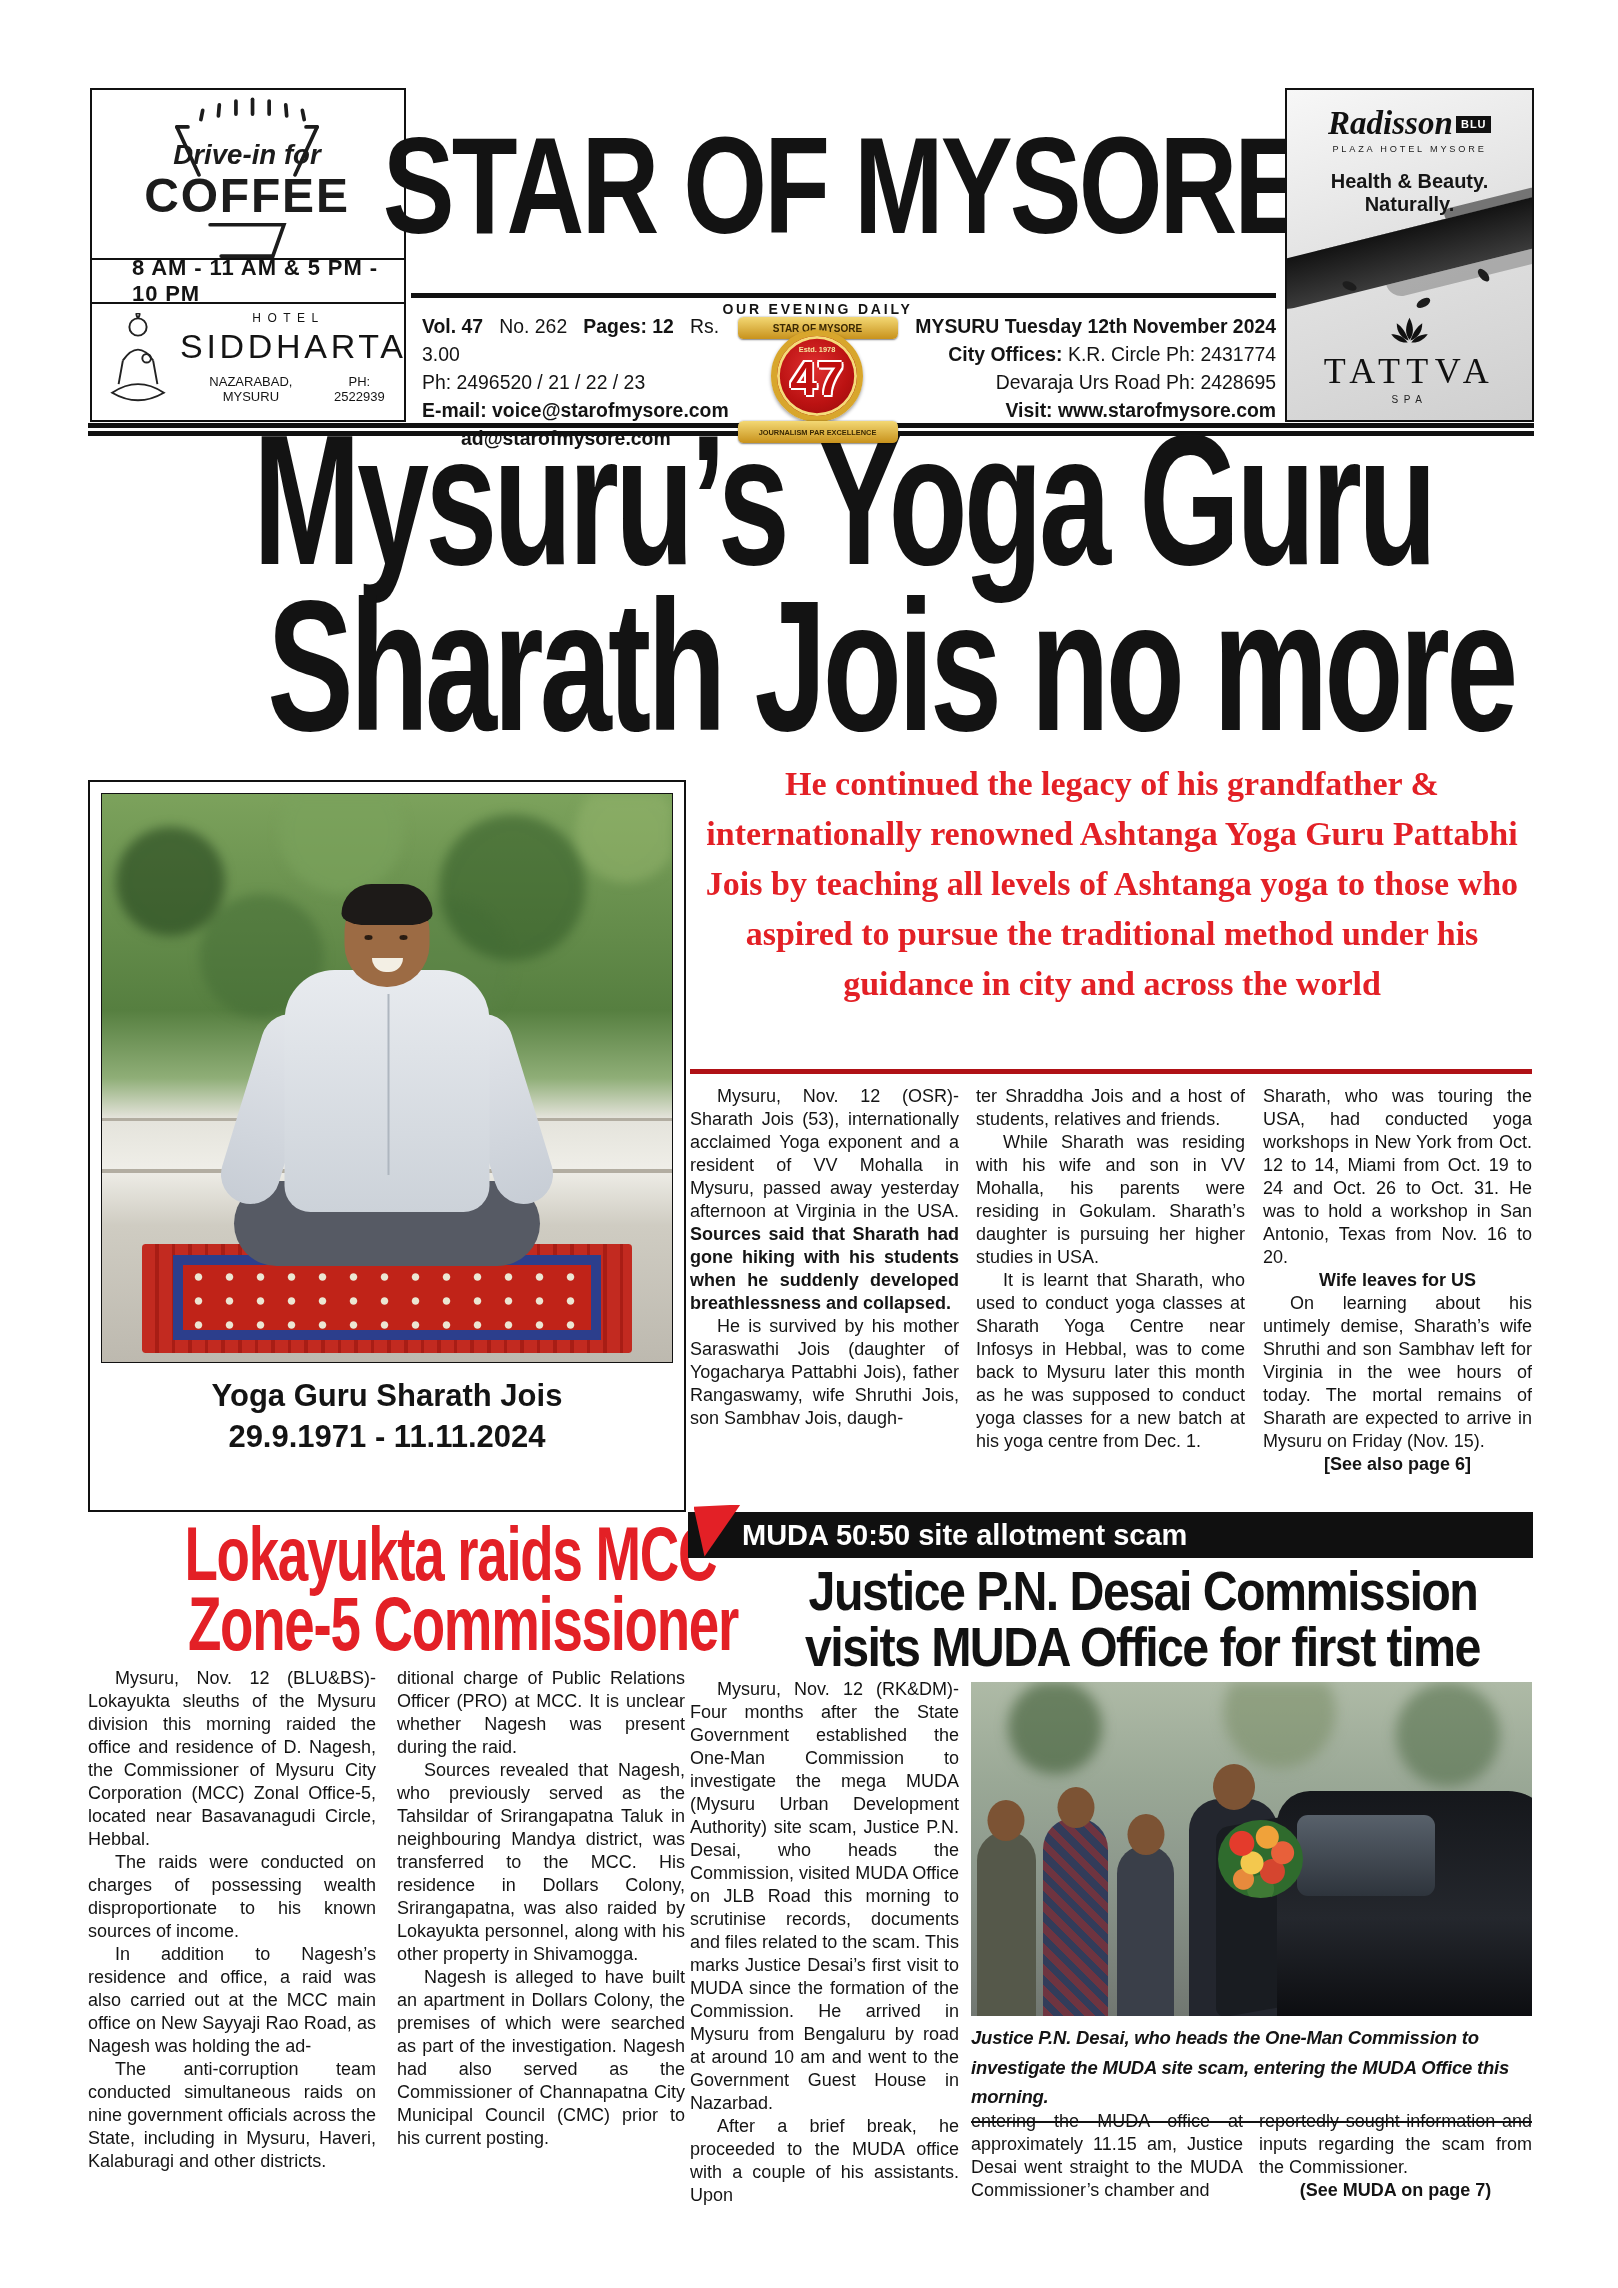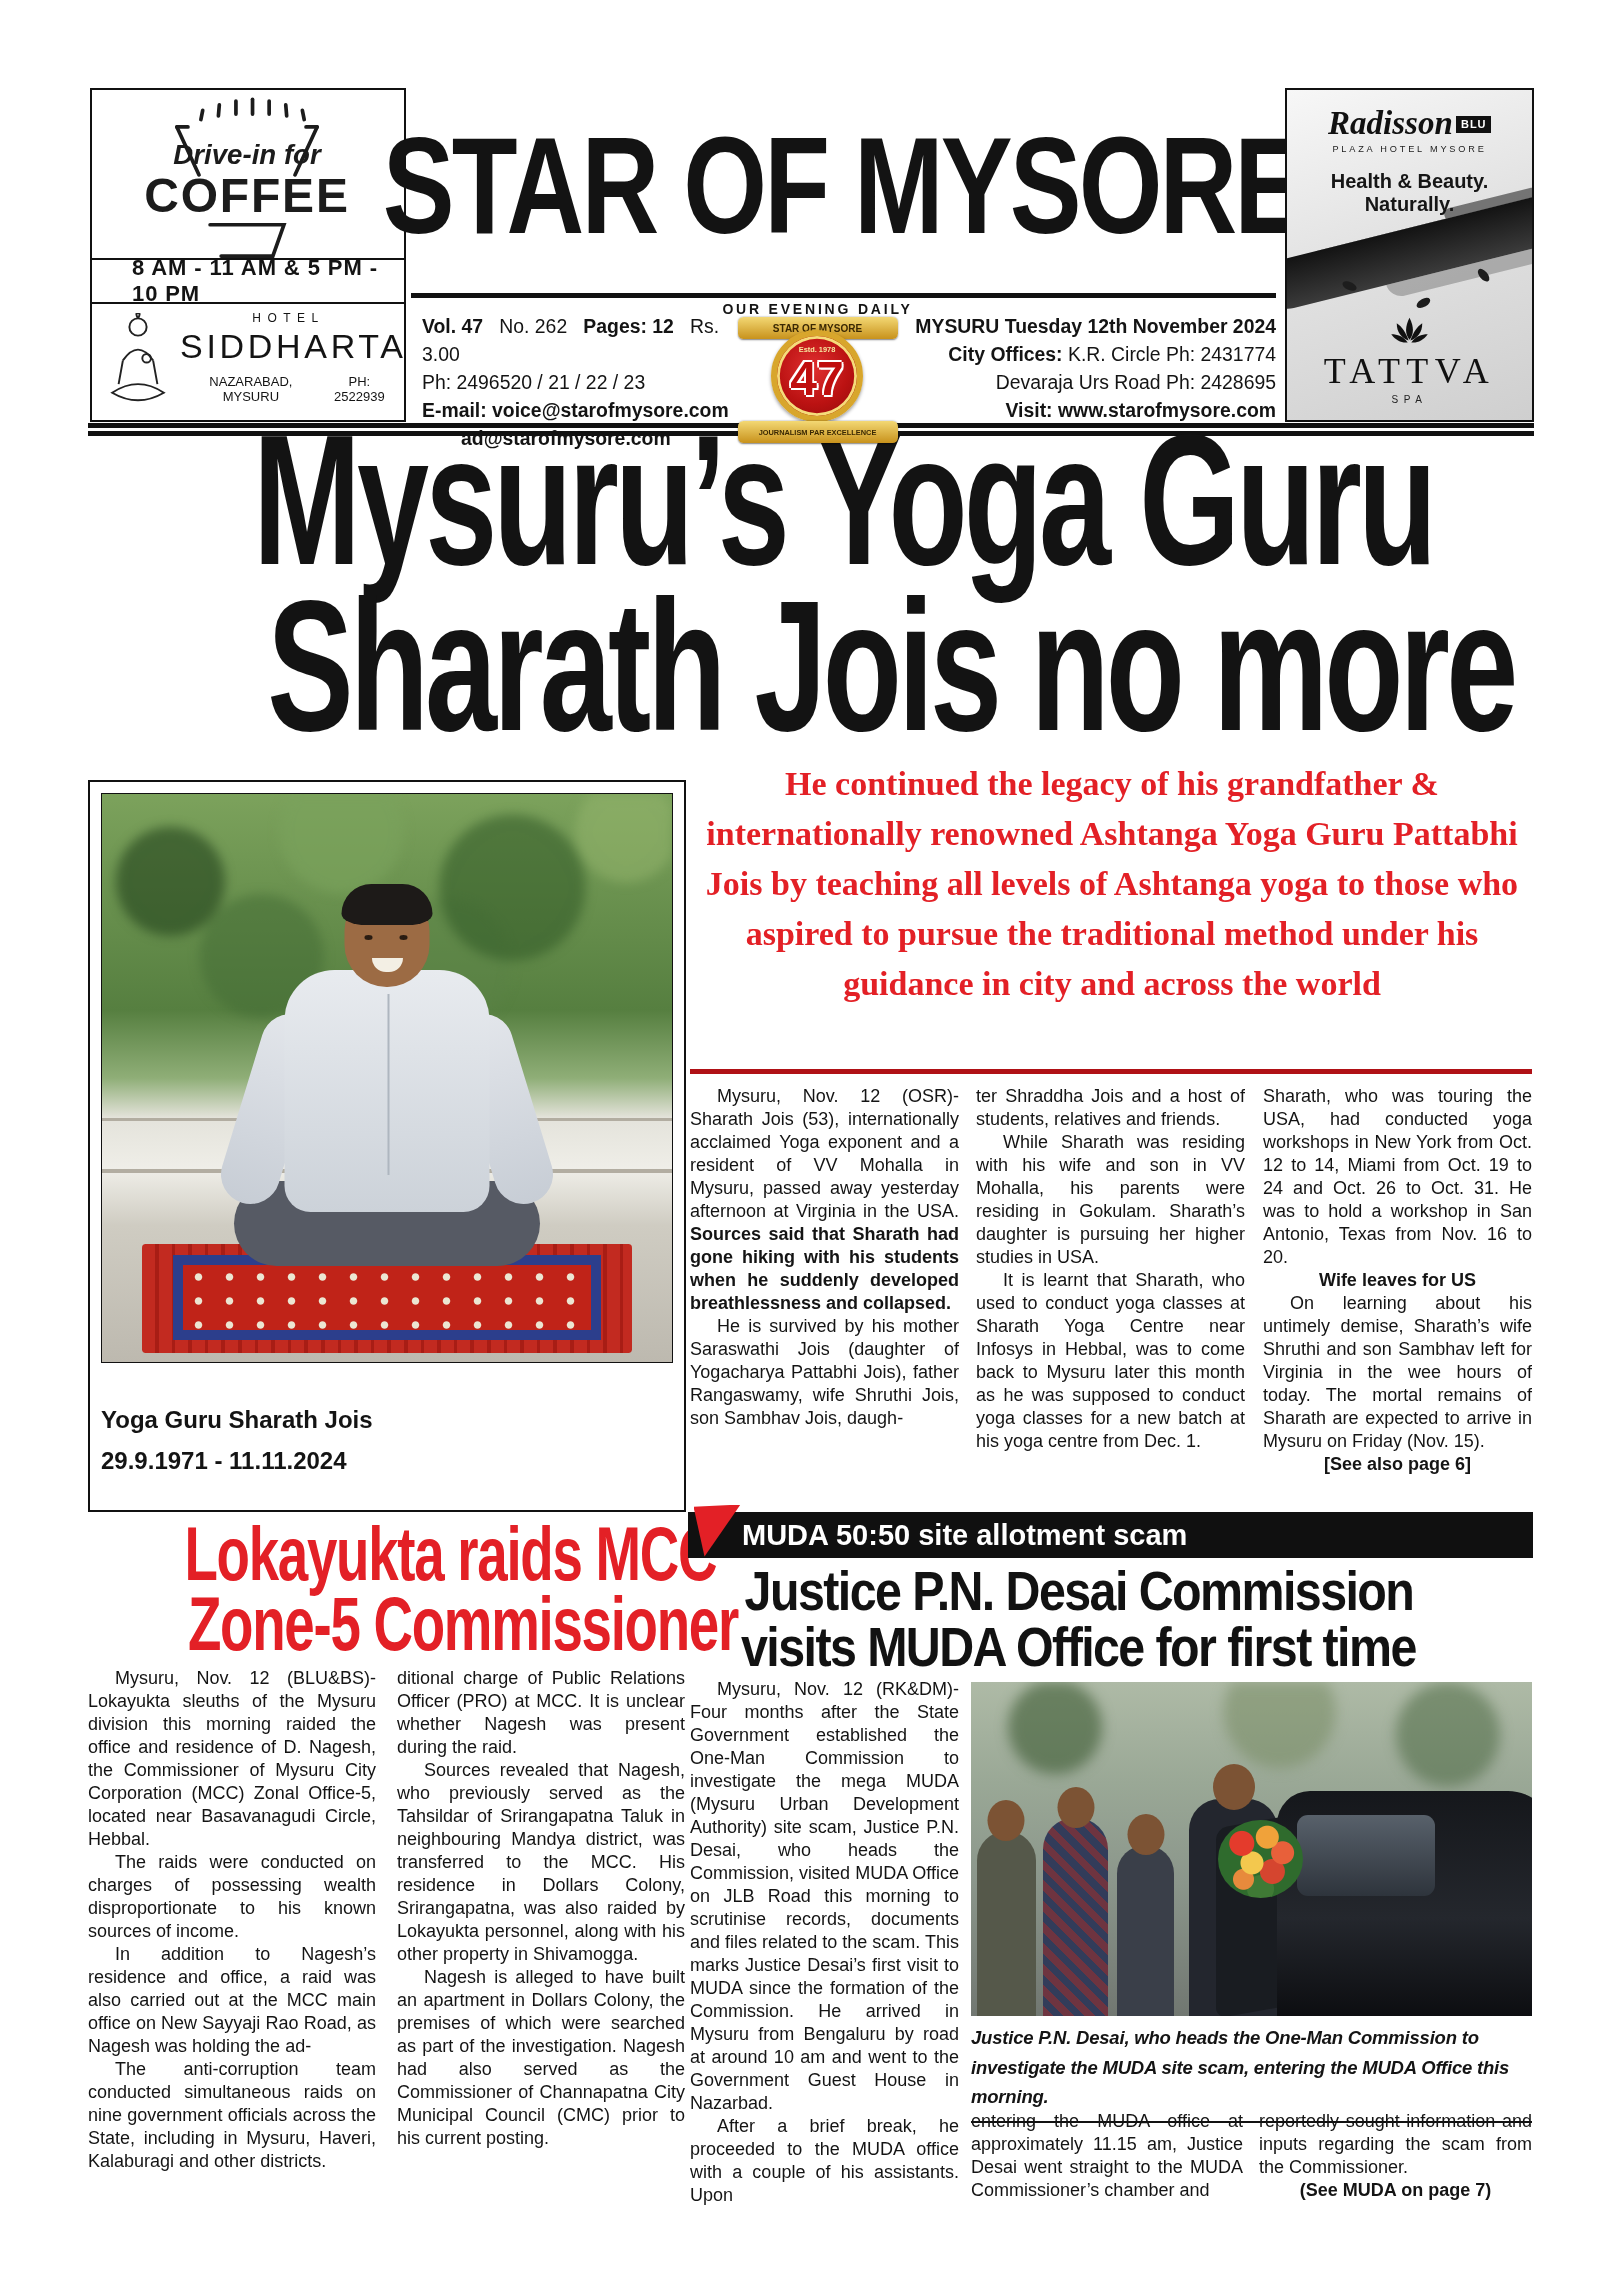--- a/index.html
+++ b/index.html
@@ -103,21 +103,21 @@
   .sp-torso{position:absolute;left:50%;transform:translateX(-50%);bottom:150px;width:205px;height:242px;
             background:linear-gradient(#e8ebef,#ccd2d9);border-radius:50px 50px 26px 26px;}
   .sp-torso:after{content:"";position:absolute;left:50%;top:24px;bottom:37px;width:2.8px;background:#aeb6bf;}
   .sp-head{position:absolute;left:50%;transform:translateX(-50%);bottom:375px;width:85px;height:98px;
            background:#9c6b44;border-radius:42px;}
   .sp-hair{position:absolute;top:-5.5px;left:-2.8px;right:-2.8px;height:41px;background:#1d1a18;border-radius:44px 44px 40% 40%;}
   .sp-head:after{content:"";position:absolute;top:46px;left:20px;width:8.3px;height:4.6px;border-radius:50%;
                  background:#2a1c12;box-shadow:35px 0 #2a1c12;}
   .sp-smile{position:absolute;bottom:14.8px;left:50%;transform:translateX(-50%);width:31px;height:14px;
             border-radius:0 0 16.6px 16.6px;background:#f3efe4;}
-  .photo-caption{text-align:left;font-weight:700;font-size:24px;line-height:41px;padding-top:36px;}
+  .photo-caption{text-align:center;font-weight:700;font-size:31px;line-height:41px;padding-top:12px;}
 
   
   .intro{left:690px;top:759px;width:844px;text-align:center;color:#e32026;
          font-family:"Liberation Serif",serif;font-weight:700;font-size:34px;line-height:50px;}
   .red-rule{left:690px;top:1069px;width:842px;height:4.6px;background:#b01116;}
 
   
   .bodytxt{font-size:18px;line-height:23px;text-align:justify;overflow:hidden;}
   .bodytxt p{margin:0;text-indent:1.5em;}
   .bodytxt p.noind{text-indent:0;}
@@ -133,21 +133,21 @@
   .lok-headline .cond{transform:scaleX(0.72);}
   .lcol1{left:88px;top:1667px;width:288px;height:563px;}
   .lcol2{left:397px;top:1667px;width:288px;height:563px;}
 
   
   .muda-banner{left:688px;top:1512px;width:845px;height:46px;background:#101010;color:#fff;
                display:flex;align-items:center;padding-left:54px;box-sizing:border-box;
                font-size:29px;font-weight:700;}
   .muda-flag{position:absolute;left:5.5px;top:-7.4px;width:50px;height:54px;background:#e32026;
              clip-path:polygon(0 4%,94% 0,22% 96%);}
-  .muda-headline{left:656px;top:1563px;width:845px;text-align:center;font-weight:700;color:#121212;
+  .muda-headline{left:720px;top:1563px;width:845px;text-align:center;font-weight:700;color:#121212;
                  font-size:55px;line-height:56px;letter-spacing:-1.8px;}
   .muda-headline .cond{transform:scaleX(0.88);}
   .ucol1{left:690px;top:1678px;width:269px;height:535px;}
   .muda-img{left:971px;top:1682px;width:561px;height:334px;overflow:hidden;position:absolute;
             background:linear-gradient(180deg,#aebaa6 0%,#9aa896 30%,#8b968b 60%,#717771 100%);}
   .mp-trees{position:absolute;left:0;right:0;top:0;height:45%;filter:blur(6.5px);
      background:radial-gradient(circle at 15% 30%,rgba(60,90,50,.6) 0 46px,transparent 48px),
                 radial-gradient(circle at 55% 20%,rgba(120,140,100,.55) 0 55px,transparent 57px),
                 radial-gradient(circle at 85% 35%,rgba(70,100,60,.5) 0 51px,transparent 53px);}
   .mp-person{position:absolute;bottom:0;border-radius:31px 31px 0 0;}

